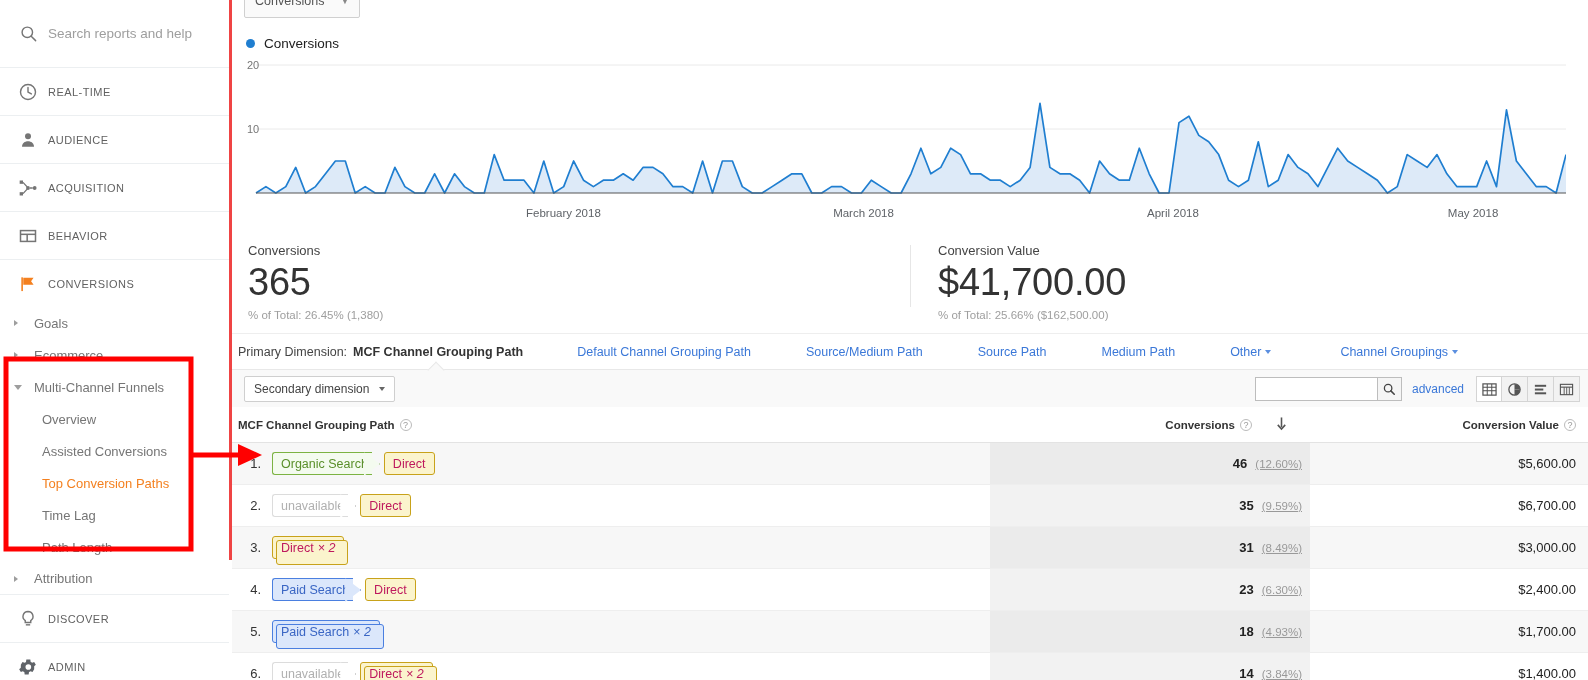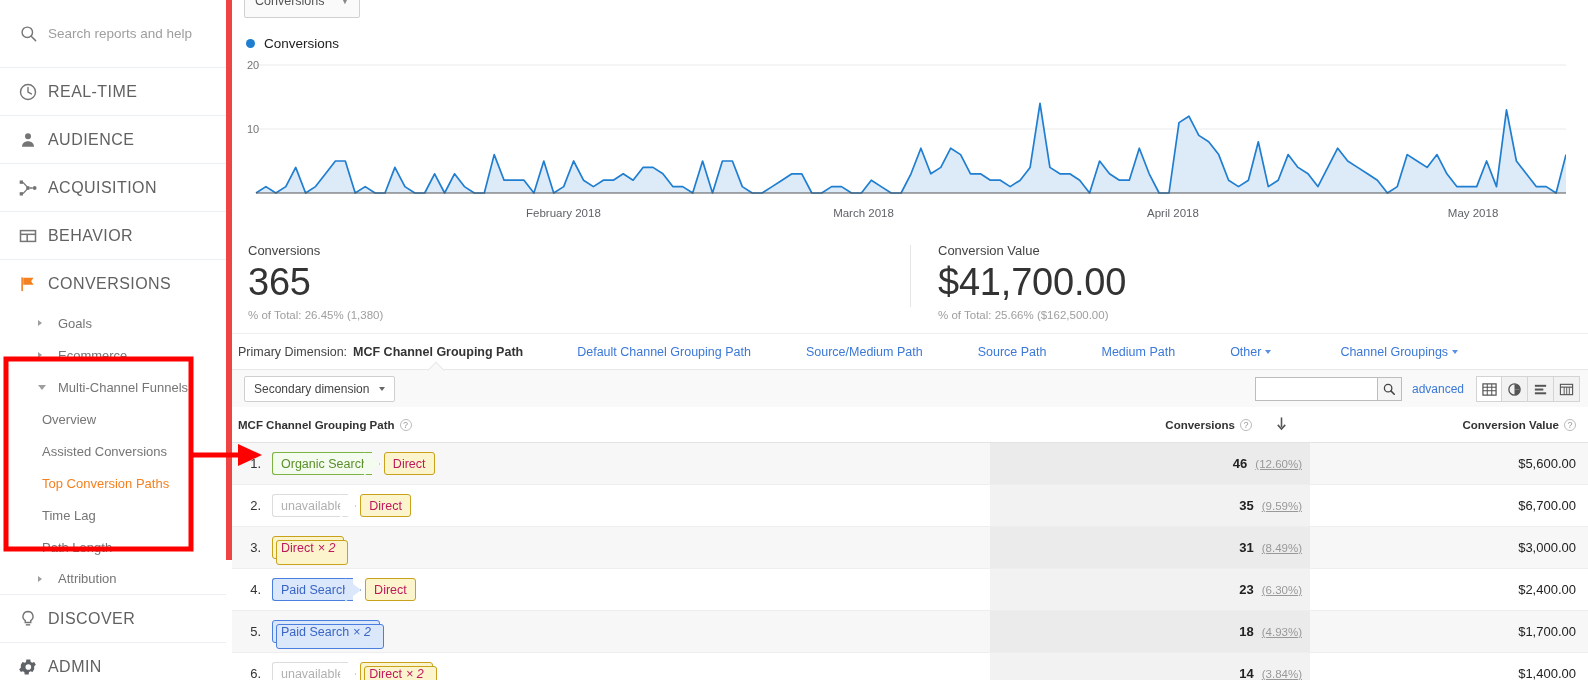--- a/index.html
+++ b/index.html
@@ -11,21 +11,21 @@
     background: #fff;
     font-family: "Liberation Sans", sans-serif;
     -webkit-font-smoothing: antialiased;
   }
   #app { position: relative; width: 1588px; height: 680px; display: flex; }
 
   
   #sidebar {
     width: 232px; height: 560px; flex: 0 0 232px;
     background: #fff;
-    border-right: 6px solid #ef4444;
+    border-right: 3px solid #ef4444;
     position: relative;
   }
   .nav-search {
     height: 68px; display: flex; align-items: center;
     padding-left: 8px; border-bottom: 1px solid #eceff1;
   }
   .nav-ico {
     width: 40px; flex: 0 0 40px; display: flex;
     align-items: center; justify-content: center;
     color: #757575;
@@ -37,28 +37,28 @@
     width: 170px; padding: 0;
   }
   .nav-search input::placeholder { color: #9e9e9e; }
 
   .nav-group { border-bottom: 1px solid #eceff1; }
   .nav-top {
     height: 47px; display: flex; align-items: center;
     padding-left: 8px; cursor: pointer;
   }
   .nav-top .lbl {
-    font-size: 16px; letter-spacing: .45px;
+    font-size: 11px; letter-spacing: .45px;
     color: #616161; font-weight: 400;
   }
   .nav-top.active .lbl { color: #616161; }
 
   .nav-sub {
     height: 32px; display: flex; align-items: center;
-    padding-left: 32px; cursor: pointer; font-size: 13px;
+    padding-left: 8px; cursor: pointer; font-size: 13px;
     color: #757575;
   }
   .caret {
     width: 26px; flex: 0 0 26px; display: flex;
     align-items: center; justify-content: flex-start;
     padding-left: 6px;
   }
   .caret i {
     display: block; width: 0; height: 0;
     border-left: 4.5px solid #9e9e9e;

